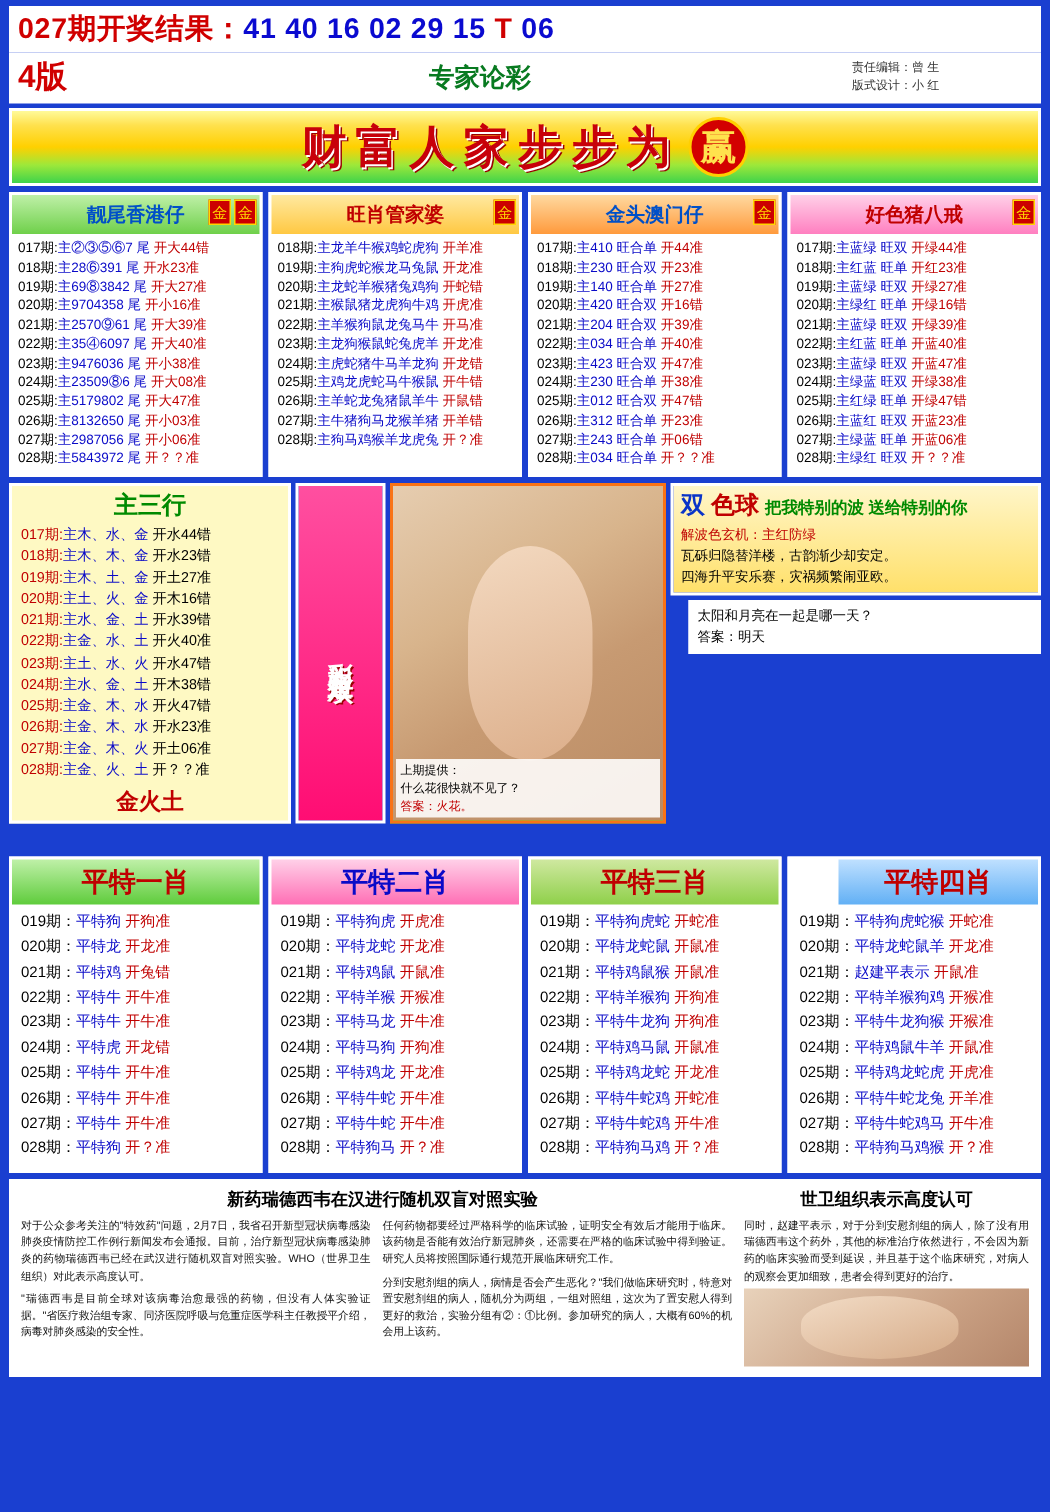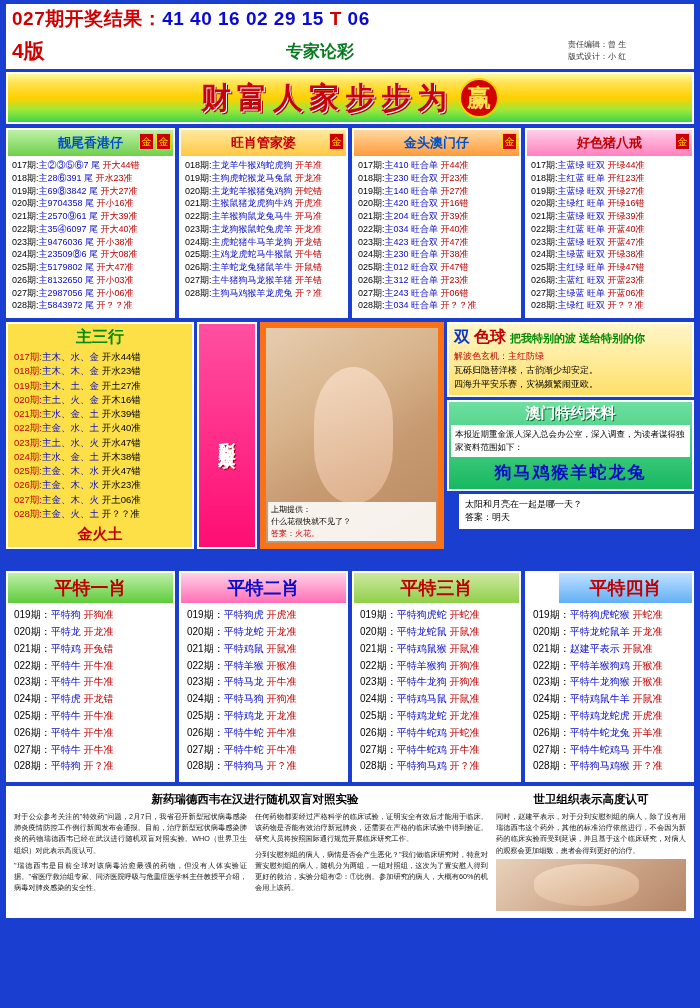--- a/index.html
+++ b/index.html
@@ -57,34 +57,34 @@
   .c1 .ph span.t { color:#0050c8; }
   .c2 .ph { background:linear-gradient(180deg,#ffe9a0,#ffc842); }
   .c2 .ph span.t { color:#c00000; }
   .c3 .ph { background:linear-gradient(180deg,#ffd9a0,#ff9a3c); }
   .c3 .ph span.t { color:#0050c8; }
   .c4 .ph { background:linear-gradient(180deg,#ffd0e8,#ff7fc0); }
   .c4 .ph span.t { color:#c00000; }
 
   
   .midband { display:flex; gap:3px; margin-top:4px; }
-  .sanzhong { width:188px; background:#fde047; border:2px solid #fff; }
+  .sanzhong { width:188px; background:#fef9c3; border:2px solid #fff; }
   .sanzhong .h { text-align:center; font-size:16px; font-weight:bold; color:#008a00; padding:3px 0 2px; }
   .sanzhong .r { font-size:9.5px; line-height:1.5; white-space:nowrap; padding-left:6px; }
   .sanzhong .r .iss { color:#c00000; }
   .sanzhong .r .bd { color:#0a0ac8; }
   .sanzhong .r .rs { color:#000; }
   .sanzhong .foot { text-align:center; font-size:15px; font-weight:bold; color:#c00000; padding:4px 0 3px; }
 
   .caijie { width:60px; background:linear-gradient(180deg,#ff4fa0,#ff0d73); border:2px solid #fff;
             display:flex; align-items:center; justify-content:center; }
   .caijie span { font-size:17px; font-weight:bold; color:#ffffff; writing-mode:vertical-rl;
                  letter-spacing:3px; text-shadow:1px 1px 0 #900; }
 
-  .photoblk { flex:1; background:#84cc16; border:6px solid #f97316; position:relative; overflow:hidden; }
+  .photoblk { flex:1; background:#84cc16; border:2px solid #f97316; position:relative; overflow:hidden; }
   .photo { position:absolute; inset:0;
     background:linear-gradient(150deg,#e6cdb0 0%,#d8b48c 35%,#c79a72 60%,#b98a63 100%); }
   .photo:after{ content:""; position:absolute; left:28%; top:18%; width:46%; height:64%;
     border-radius:50%/40%; background:linear-gradient(160deg,#f3d9c0,#dcae8a); }
   .qbox { position:absolute; left:2px; bottom:2px; right:2px; background:rgba(255,255,255,.88);
           font-size:8px; line-height:1.45; padding:2px 3px; color:#000; }
   .qbox .lab{ color:#c00000; }
 
   .rightmid { width:247px; display:flex; flex-direction:column; gap:3px; }
   .sscl { background:linear-gradient(180deg,#fff6c9,#ffe06a); border:2px solid #fff; padding:3px 5px; }
@@ -295,25 +295,20 @@
           <span class="a">双</span>
           <span class="b">色球</span>
           <span class="c">把我特别的波 送给特别的你</span>
         </div>
         <div class="body">
           <div class="k">解波色玄机：主红防绿</div>
           <div>瓦砾归隐替洋楼，古韵渐少却安定。</div>
           <div>四海升平安乐赛，灾祸频繁闹亚欧。</div>
         </div>
       </div>
-      <div class="amen">
-        <div class="h">澳门特约来料</div>
-        <div class="body">本报近期重金派人深入总会办公室，深入调查，为读者谋得独家资料范围如下：</div>
-        <div class="zodiac">狗马鸡猴羊蛇龙兔</div>
-      </div>
       <div class="sscl" style="background:#fff;border:2px solid #fff;padding:2px 4px;margin-left:12px;">
         <div class="body" style="margin-top:0">太阳和月亮在一起是哪一天？</div>
         <div class="body" style="margin-top:0">答案：明天</div>
       </div>
     </div>
 
   </div>
 
   <div class="bluebar"></div>
 

